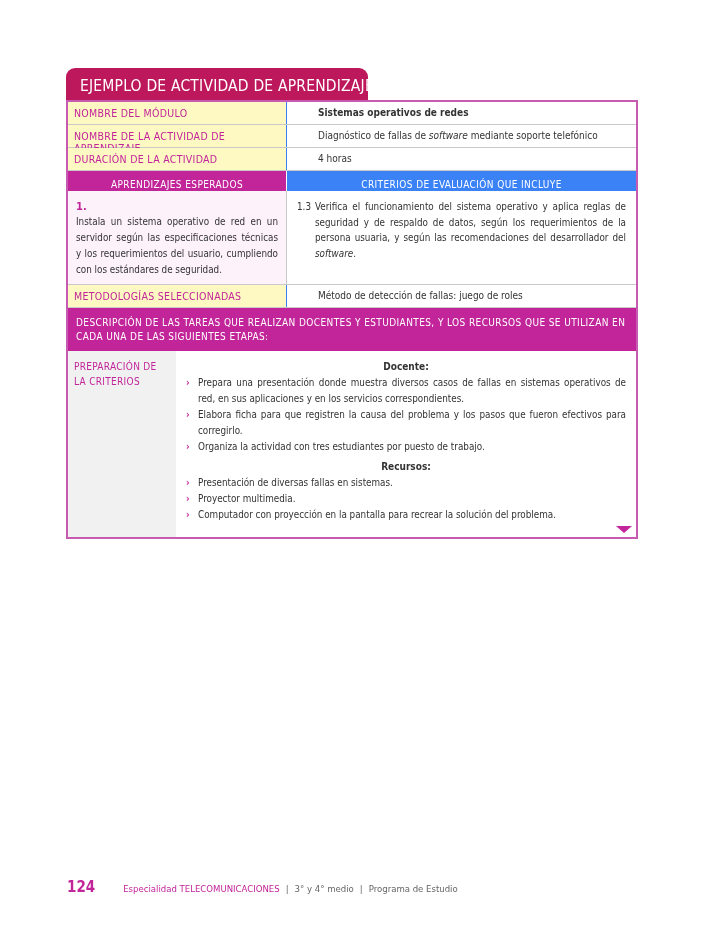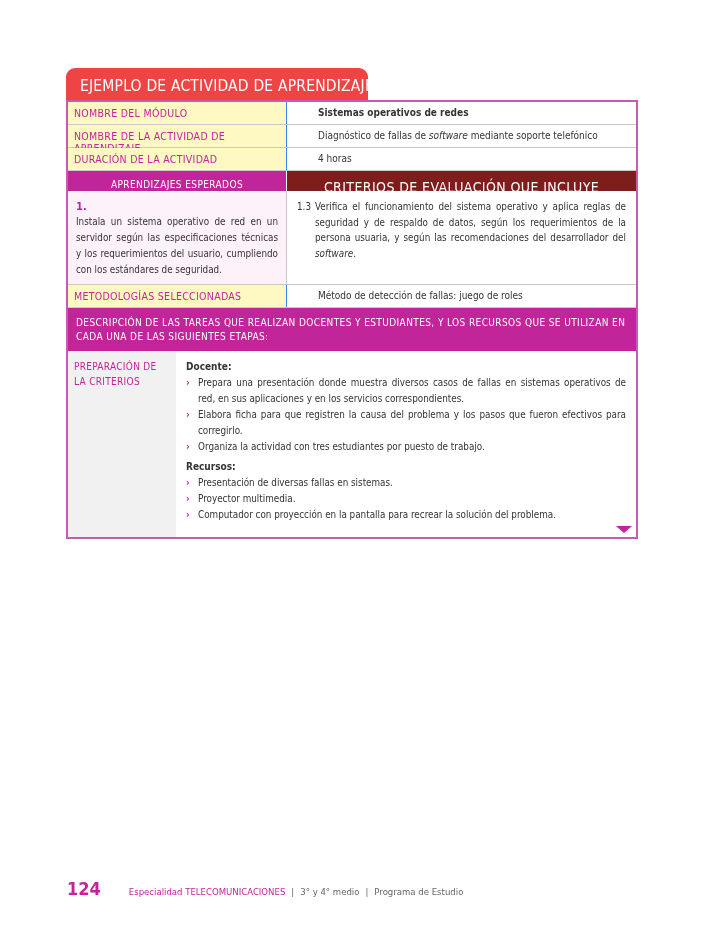--- a/index.html
+++ b/index.html
@@ -8,21 +8,21 @@
     background: #ffffff;
     font-family: "DejaVu Sans Condensed", "Liberation Sans", sans-serif;
     color: #333333;
     position: relative;
     overflow: hidden;
   }
   .page { position: absolute; left: 66px; top: 68px; width: 572px; }
   .title-tab {
     position: absolute; left: 0; top: 0;
     width: 302px; height: 34px;
-    background: #ef4444;
+    background: #be185d;
     border-radius: 9px 9px 0 0;
     color: #ffffff;
     font-size: 15.5px;
     letter-spacing: 0.2px;
     padding: 9px 0 0 14px;
     white-space: nowrap;
   }
   .table {
     position: absolute; left: 0; top: 32px; width: 572px;
     border: 2px solid #c65bb1;
@@ -49,22 +49,22 @@
   }
   .r-short .cell-l, .r-short .cell-r { height: 22px; }
   .bold { font-weight: bold; }
   .hdr-row { display: flex; height: 20px; }
   .hdr-l {
     width: 219px; flex: none; background: #c2249a; color: #fff;
     font-size: 10px; text-align: center; padding-top: 8px; letter-spacing: 0.4px;
     border-right: 1px solid #fff;
   }
   .hdr-r {
-    flex: 1; background: #7f1d1d; color: #fff;
-    font-size: 14px; text-align: center; padding-top: 8px; letter-spacing: 0.4px;
+    flex: 1; background: #3b82f6; color: #fff;
+    font-size: 10px; text-align: center; padding-top: 8px; letter-spacing: 0.4px;
   }
   .learn-row { display: flex; border-bottom: 1px solid #c9c9c9; }
   .learn-l {
     width: 219px; flex: none; background: #fdf2fa; border-right: 1px solid #c9c9c9;
     padding: 9px 8px 6px 8px; font-size: 9.8px; line-height: 16px; color: #333;
   }
   .learn-num { color: #c2249a; font-weight: bold; font-size: 11px; line-height: 14px; }
   .learn-r { flex: 1; padding: 8px 10px 6px 10px; font-size: 9.8px; line-height: 15.5px; color: #333; }
   .crit { display: flex; }
   .crit-num { width: 18px; flex: none; }
@@ -74,35 +74,35 @@
     font-size: 10px; letter-spacing: 0.4px; line-height: 14px;
     padding: 8px 8px 7px 8px;
   }
   .prep-row { display: flex; min-height: 186px; }
   .prep-l {
     width: 108px; flex: none; background: #f1f1f1;
     color: #c2249a; font-size: 10px; letter-spacing: 0.3px; line-height: 15px;
     padding: 8px 6px;
   }
   .prep-r { flex: 1; padding: 8px 10px 10px 10px; font-size: 9.8px; color: #333; line-height: 16px; }
-  .sub-h { font-weight: bold; font-size: 10px; }
+  .sub-h { font-weight: bold; font-size: 10px; text-align: center; }
   .bullet { display: flex; text-align: justify; }
   .bullet .mark { width: 12px; flex: none; color: #c2249a; font-weight: bold; }
   .bullet-list { margin-bottom: 4px; }
   .arrow-down {
     position: absolute; right: 4px; bottom: 4px;
     width: 0; height: 0;
     border-left: 8px solid transparent; border-right: 8px solid transparent;
     border-top: 7px solid #c2249a;
   }
   .footer {
     position: absolute; left: 67px; top: 878px;
     display: flex; align-items: baseline; white-space: nowrap;
   }
-  .page-num { color: #c2249a; font-size: 18px; font-weight: bold; margin-right: 28px; }
+  .page-num { color: #c2249a; font-size: 15px; font-weight: bold; margin-right: 28px; }
   .footer-text { font-size: 9.5px; color: #666; }
   .footer-spec { color: #c2249a; }
   .sep { color: #666; margin: 0 6px; }
 </style>
 </head>
 <body>
 
 <div class="page">
   <div class="title-tab">EJEMPLO DE ACTIVIDAD DE APRENDIZAJE</div>
 

